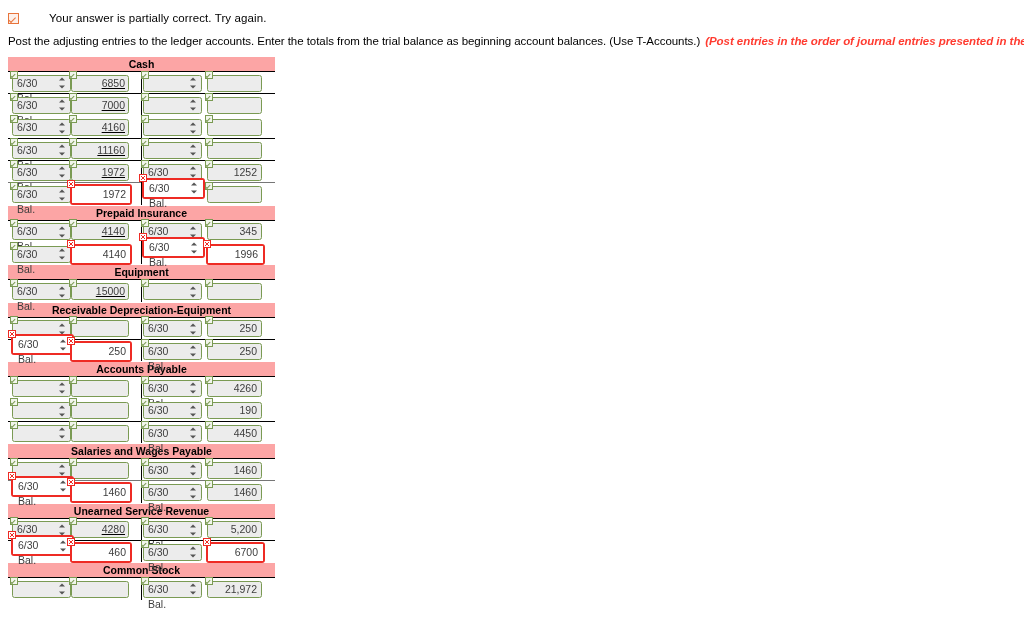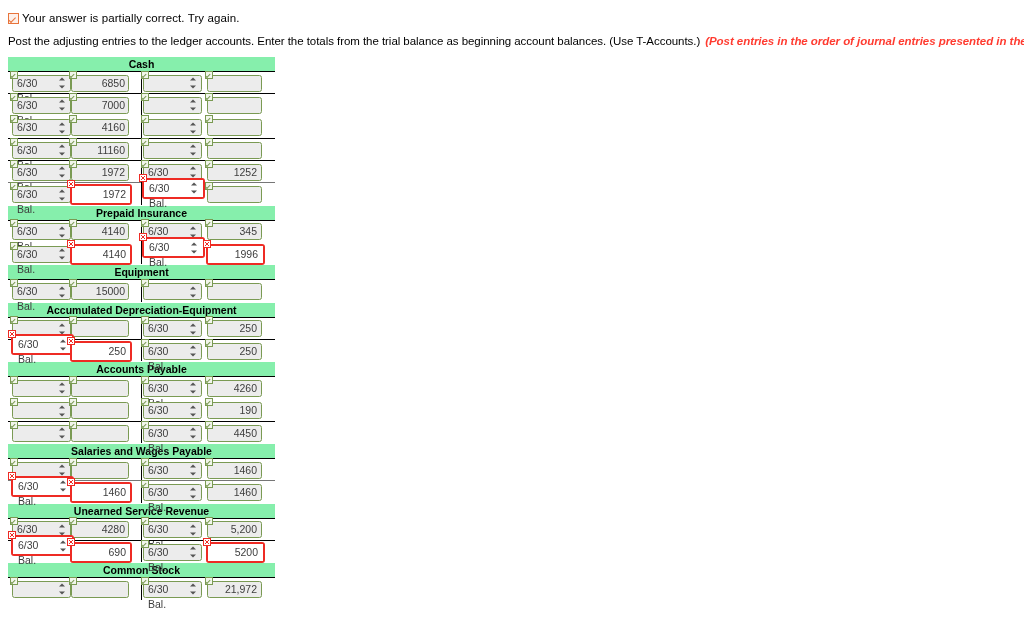--- a/index.html
+++ b/index.html
@@ -16,20 +16,21 @@
     background: #fff;
   }
 
   
   .status-line {
     position: absolute;
     left: 8px; top: 12px;
     display: flex; align-items: center;
     font-size: 11.5px; color: #000;
     white-space: nowrap;
+    gap: 27px;
   }
   .status-badge-icon {
     display: inline-block;
     width: 11px; height: 11px;
     border: 1px solid #e8743b;
     background: #fdf0ea;
     position: relative;
     margin-right: 3px;
     flex: 0 0 auto;
   }
@@ -63,21 +64,21 @@
 
   
   .ledger {
     position: absolute;
     left: 8px; top: 56px;
     width: 267px;
   }
   .acct { width: 100%; }
 
   .acct-title {
-    background: #86efac;
+    background: #fca5a5;
     text-align: center;
     font-size: 10.5px;
     font-weight: bold;
     color: #000;
     line-height: 15px;
     height: 15px;
     border-top: 1px solid #fff;
   }
 
   .rows { width: 100%; }
@@ -109,21 +110,21 @@
     width: 1.4px;
     background: #000;
   }
 
   .cell {
     position: relative;
     padding-top: 2px;
     flex: 0 0 auto;
   }
   .cell.c-date-l  { width: 63px; padding-left: 4px; }
-  .cell.c-amt-l   { width: 70px; }
+  .cell.c-amt-l   { width: 70px; text-decoration: underline; }
   .cell.c-date-r  { width: 63px; padding-left: 2px; }
   .cell.c-amt-r   { width: 71px; padding-left: 3px; }
 
   
   .fld {
     position: relative;
     display: block;
     height: 17px;
     background: #ececec;
     border: 1px solid #7a9a53;
@@ -391,21 +392,21 @@
             <span class="cell c-amt-r">
               <span class="fld num-r blank">
                 <span class="mark"></span>
               </span>
             </span>
             <span class="tdiv"></span>
           </div>
         </div>
       </div>
       <div class="acct">
-        <div class="acct-title">Accumulated Depreciation-Equipment</div>
+        <div class="acct-title">Receivable Depreciation-Equipment</div>
         <div class="rows">
           <div class="row rule-top">
             <span class="cell c-date-l">
               <span class="fld sel blank">
                 <span class="arrows"></span>
                 <span class="mark"></span>
               </span>
             </span>
             <span class="cell c-amt-l">
               <span class="fld num blank">
@@ -547,25 +548,25 @@
             <span class="cell c-date-r">
               <span class="fld sel-r">6/30 Bal.<span class="arrows"></span><span class="mark"></span></span>
             </span>
             <span class="cell c-amt-r">
               <span class="fld num-r">5,200<span class="mark"></span></span>
             </span>
             <span class="tdiv"></span>
           </div>
           <div class="row rule-top">
             <span class="cell c-date-l"><span class="wrap-wrong"><span class="mark"></span><span class="fld sel">6/30 Bal.<span class="arrows"></span></span></span></span>
-            <span class="cell c-amt-l"><span class="wrap-wrong"><span class="mark"></span><span class="fld num">690</span></span></span>
-            <span class="cell c-date-r">
-              <span class="fld sel-r">6/30 Bal.<span class="arrows"></span><span class="mark"></span></span>
-            </span>
-            <span class="cell c-amt-r"><span class="wrap-wrong"><span class="mark"></span><span class="fld num-r">5200</span></span></span>
+            <span class="cell c-amt-l"><span class="wrap-wrong"><span class="mark"></span><span class="fld num">460</span></span></span>
+            <span class="cell c-date-r">
+              <span class="fld sel-r">6/30 Bal.<span class="arrows"></span><span class="mark"></span></span>
+            </span>
+            <span class="cell c-amt-r"><span class="wrap-wrong"><span class="mark"></span><span class="fld num-r">6700</span></span></span>
             <span class="tdiv"></span>
           </div>
         </div>
       </div>
       <div class="acct">
         <div class="acct-title">Common Stock</div>
         <div class="rows">
           <div class="row rule-top">
             <span class="cell c-date-l">
               <span class="fld sel blank">

